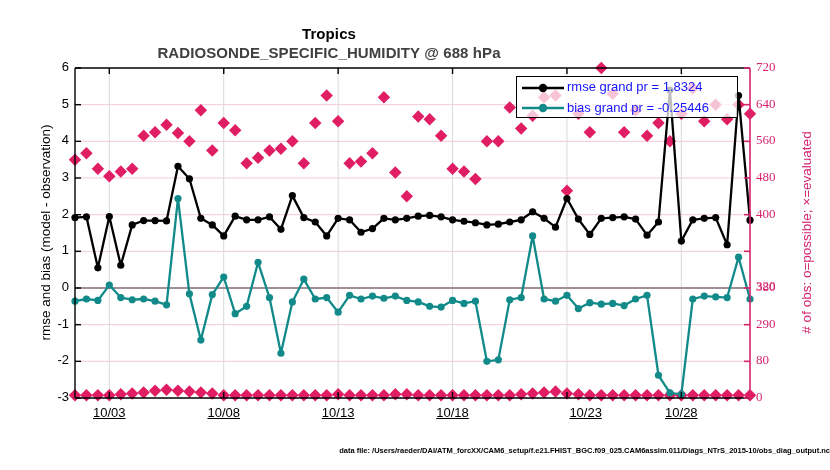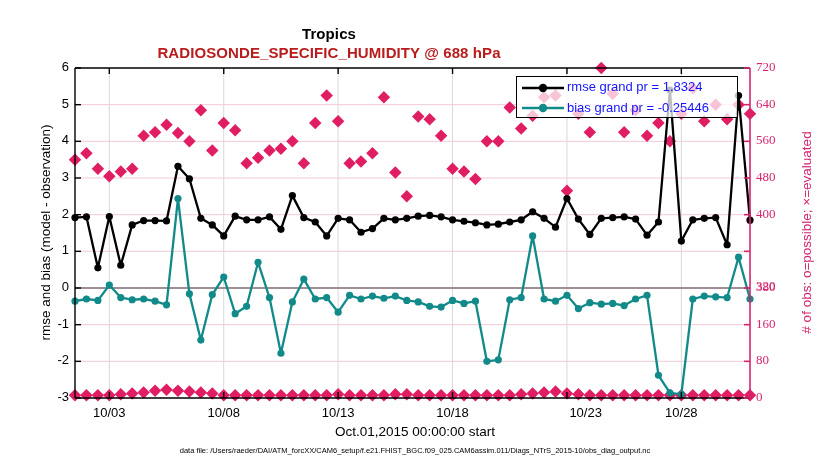--- a/index.html
+++ b/index.html
@@ -31,21 +31,21 @@
   .title-main {
     font-size: 15px;
     font-weight: bold;
     color: #000000;
     line-height: 19px;
     letter-spacing: 0.1px;
   }
   .title-sub {
     font-size: 15px;
     font-weight: bold;
-    color: #b91c1c;
+    color: #404040;
     line-height: 20px;
     letter-spacing: 0.1px;
   }
   .ylabel-left {
     position: absolute;
     transform: rotate(-90deg);
     transform-origin: 50% 50%;
     left: -115px;
     top: 225px;
     width: 320px;
@@ -71,23 +71,24 @@
     width: 830px;
     text-align: center;
     font-size: 13.5px;
     color: #000000;
   }
   .footer {
     position: absolute;
     left: 0;
     top: 446px;
     width: 830px;
-    text-align: center;
+    text-align: right;
     font-size: 7.5px;
     color: #000000;
+    font-weight: bold;
   }
   .tick-label {
     position: absolute;
     font-size: 13px;
     white-space: nowrap;
   }
   .tick-left {
     color: #000000;
     text-align: right;
     width: 40px;
@@ -95,20 +96,21 @@
   .tick-right {
     color: #d6246e;
     text-align: left;
     width: 46px;
     font-family: Liberation Serif, serif;
   }
   .tick-x {
     color: #000000;
     text-align: center;
     width: 70px;
+    text-decoration: underline;
   }
   .legend-box {
     position: absolute;
     left: 516px;
     top: 76px;
     width: 222px;
     height: 42px;
     background: rgba(255,255,255,0.74);
     border: 1px solid #000000;
     box-sizing: border-box;
@@ -134,21 +136,20 @@
 
 <div id="figure">
 
   <div class="title-block">
     <div class="title-main">Tropics</div>
     <div class="title-sub">RADIOSONDE_SPECIFIC_HUMIDITY @ 688 hPa</div>
   </div>
 
   <div class="ylabel-left">rmse and bias (model - observation)</div>
   <div class="ylabel-right"># of obs: o=possible; ×=evaluated</div>
-  <div class="xlabel">Oct.01,2015 00:00:00 start</div>
   <div class="footer">data file: /Users/raeder/DAI/ATM_forcXX/CAM6_setup/f.e21.FHIST_BGC.f09_025.CAM6assim.011/Diags_NTrS_2015-10/obs_diag_output.nc</div>
 
   <svg id="plot" width="830" height="470" style="position:absolute;left:0;top:0;">
       <line x1="75" y1="104.66666666666669" x2="750" y2="104.66666666666669" stroke="#f2c9d6" stroke-width="1"></line>
       <line x1="75" y1="141.33333333333331" x2="750" y2="141.33333333333331" stroke="#f2c9d6" stroke-width="1"></line>
       <line x1="75" y1="178" x2="750" y2="178" stroke="#f2c9d6" stroke-width="1"></line>
       <line x1="75" y1="214.66666666666666" x2="750" y2="214.66666666666666" stroke="#f2c9d6" stroke-width="1"></line>
       <line x1="75" y1="251.33333333333334" x2="750" y2="251.33333333333334" stroke="#f2c9d6" stroke-width="1"></line>
       <line x1="75" y1="288" x2="750" y2="288" stroke="#f2c9d6" stroke-width="1"></line>
       <line x1="75" y1="324.6666666666667" x2="750" y2="324.6666666666667" stroke="#f2c9d6" stroke-width="1"></line>
@@ -511,21 +512,21 @@
       <div class="tick-label tick-left" style="left: 29px; top: 315.667px;">-1</div>
       <div class="tick-label tick-left" style="left: 29px; top: 352.333px;">-2</div>
       <div class="tick-label tick-left" style="left: 29px; top: 389px;">-3</div>
       <div class="tick-label tick-right" style="left: 756px; top: 59px;">720</div>
       <div class="tick-label tick-right" style="left: 756px; top: 95.6667px;">640</div>
       <div class="tick-label tick-right" style="left: 756px; top: 132.333px;">560</div>
       <div class="tick-label tick-right" style="left: 756px; top: 169px;">480</div>
       <div class="tick-label tick-right" style="left: 756px; top: 205.667px;">400</div>
       <div class="tick-label tick-right" style="left: 756px; top: 242.333px; margin-top: 36px;">320</div>
       <div class="tick-label tick-right" style="left: 756px; top: 279px;">380</div>
-      <div class="tick-label tick-right" style="left: 756px; top: 315.667px;">160</div>
+      <div class="tick-label tick-right" style="left: 756px; top: 315.667px;">290</div>
       <div class="tick-label tick-right" style="left: 756px; top: 352.333px;">80</div>
       <div class="tick-label tick-right" style="left: 756px; top: 389px;">0</div>
       <div class="tick-label tick-x" style="left: 74.322px; top: 405px;">10/03</div>
       <div class="tick-label tick-x" style="left: 188.729px; top: 405px;">10/08</div>
       <div class="tick-label tick-x" style="left: 303.136px; top: 405px; text-align: center;">10/13</div>
       <div class="tick-label tick-x" style="left: 417.542px; top: 405px;">10/18</div>
       <div class="tick-label tick-x" style="left: 531.949px; top: 405px; text-align: right;">10/23</div>
       <div class="tick-label tick-x" style="left: 646.356px; top: 405px;">10/28</div>
     </div>
 

